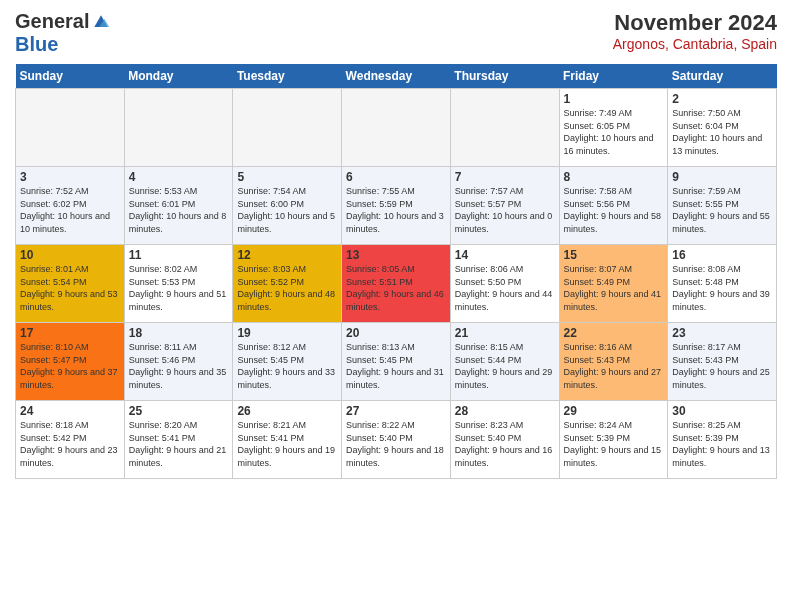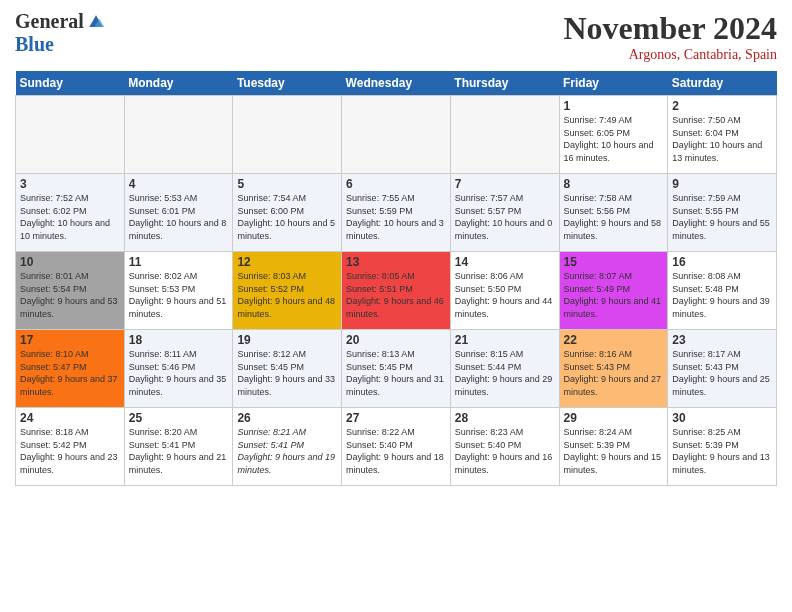--- a/index.html
+++ b/index.html
@@ -12,21 +12,20 @@
     }
     .container {
       width: 792px;
       padding: 10px 15px;
     }
     .header {
       display: flex;
       justify-content: space-between;
       align-items: flex-start;
       margin-bottom: 8px;
-      font-family: Liberation Serif, serif;
     }
     .logo {
       display: flex;
       flex-direction: column;
       align-items: flex-start;
     }
     .logo-text {
       display: flex;
       align-items: center;
       font-size: 20px;
@@ -37,21 +36,21 @@
     .logo-blue { color: #1a6fc4; }
     .logo-icon {
       width: 20px;
       height: 20px;
       margin-left: 2px;
     }
     .title-area {
       text-align: right;
     }
     .month-title {
-      font-size: 32px;
+      font-size: 22px;
       font-weight: bold;
       color: #333;
     }
     .location {
       font-size: 14px;
       color: #b91c1c;
       text-align: right;
     }
     table {
       width: 100%;
@@ -189,21 +188,21 @@
 Daylight: 9 hours and 58 minutes.</div>
           </td>
           <td style="background: rgb(240, 244, 250);">
             <span class="day-num">9</span>
             <div class="day-info" style="white-space: pre-line;">Sunrise: 7:59 AM
 Sunset: 5:55 PM
 Daylight: 9 hours and 55 minutes.</div>
           </td>
         </tr>
         <tr>
-          <td style="background: #a3a3a3;">
+          <td style="background: #eab308;">
             <span class="day-num">10</span>
             <div class="day-info" style="white-space: pre-line;">Sunrise: 8:01 AM
 Sunset: 5:54 PM
 Daylight: 9 hours and 53 minutes.</div>
           </td>
           <td style="background: rgb(255, 255, 255);">
             <span class="day-num">11</span>
             <div class="day-info" style="white-space: pre-line;">Sunrise: 8:02 AM
 Sunset: 5:53 PM
 Daylight: 9 hours and 51 minutes.</div>
@@ -219,21 +218,21 @@
             <div class="day-info" style="white-space: pre-line;">Sunrise: 8:05 AM
 Sunset: 5:51 PM
 Daylight: 9 hours and 46 minutes.</div>
           </td>
           <td style="background: rgb(255, 255, 255);">
             <span class="day-num">14</span>
             <div class="day-info" style="white-space: pre-line;">Sunrise: 8:06 AM
 Sunset: 5:50 PM
 Daylight: 9 hours and 44 minutes.</div>
           </td>
-          <td style="background: #d946ef; margin-left: 41px;">
+          <td style="background: #fdba74; margin-left: 41px;">
             <span class="day-num">15</span>
             <div class="day-info" style="white-space: pre-line;">Sunrise: 8:07 AM
 Sunset: 5:49 PM
 Daylight: 9 hours and 41 minutes.</div>
           </td>
           <td style="background: rgb(255, 255, 255);">
             <span class="day-num">16</span>
             <div class="day-info" style="white-space: pre-line;">Sunrise: 8:08 AM
 Sunset: 5:48 PM
 Daylight: 9 hours and 39 minutes.</div>
@@ -291,21 +290,21 @@
 Daylight: 9 hours and 23 minutes.</div>
           </td>
           <td style="background: rgb(255, 255, 255);">
             <span class="day-num">25</span>
             <div class="day-info" style="white-space: pre-line;">Sunrise: 8:20 AM
 Sunset: 5:41 PM
 Daylight: 9 hours and 21 minutes.</div>
           </td>
           <td style="background: rgb(255, 255, 255);">
             <span class="day-num">26</span>
-            <div class="day-info" style="white-space: pre-line; font-style: italic;">Sunrise: 8:21 AM
+            <div class="day-info" style="white-space: pre-line;">Sunrise: 8:21 AM
 Sunset: 5:41 PM
 Daylight: 9 hours and 19 minutes.</div>
           </td>
           <td style="background: rgb(255, 255, 255);">
             <span class="day-num">27</span>
             <div class="day-info" style="white-space: pre-line;">Sunrise: 8:22 AM
 Sunset: 5:40 PM
 Daylight: 9 hours and 18 minutes.</div>
           </td>
           <td style="background: rgb(255, 255, 255);">

